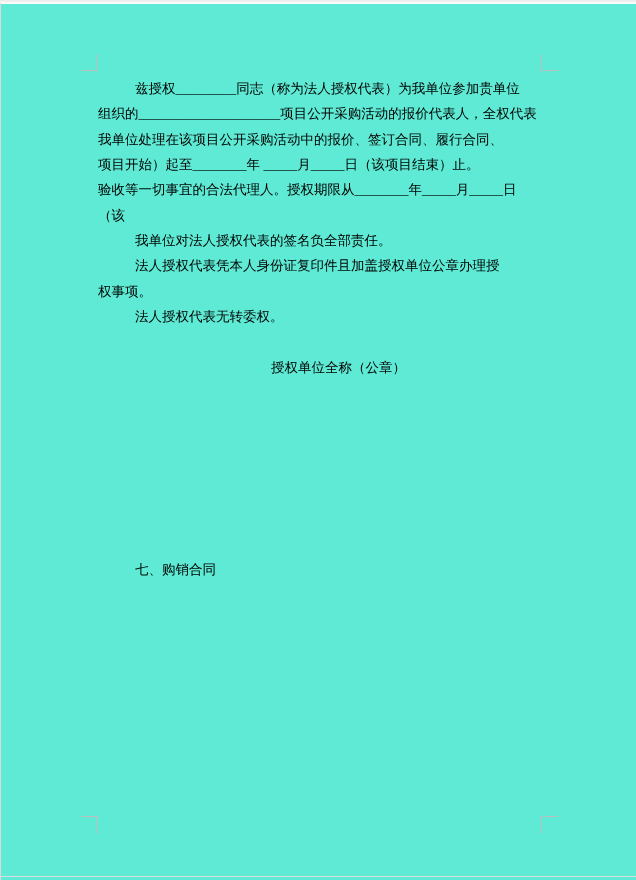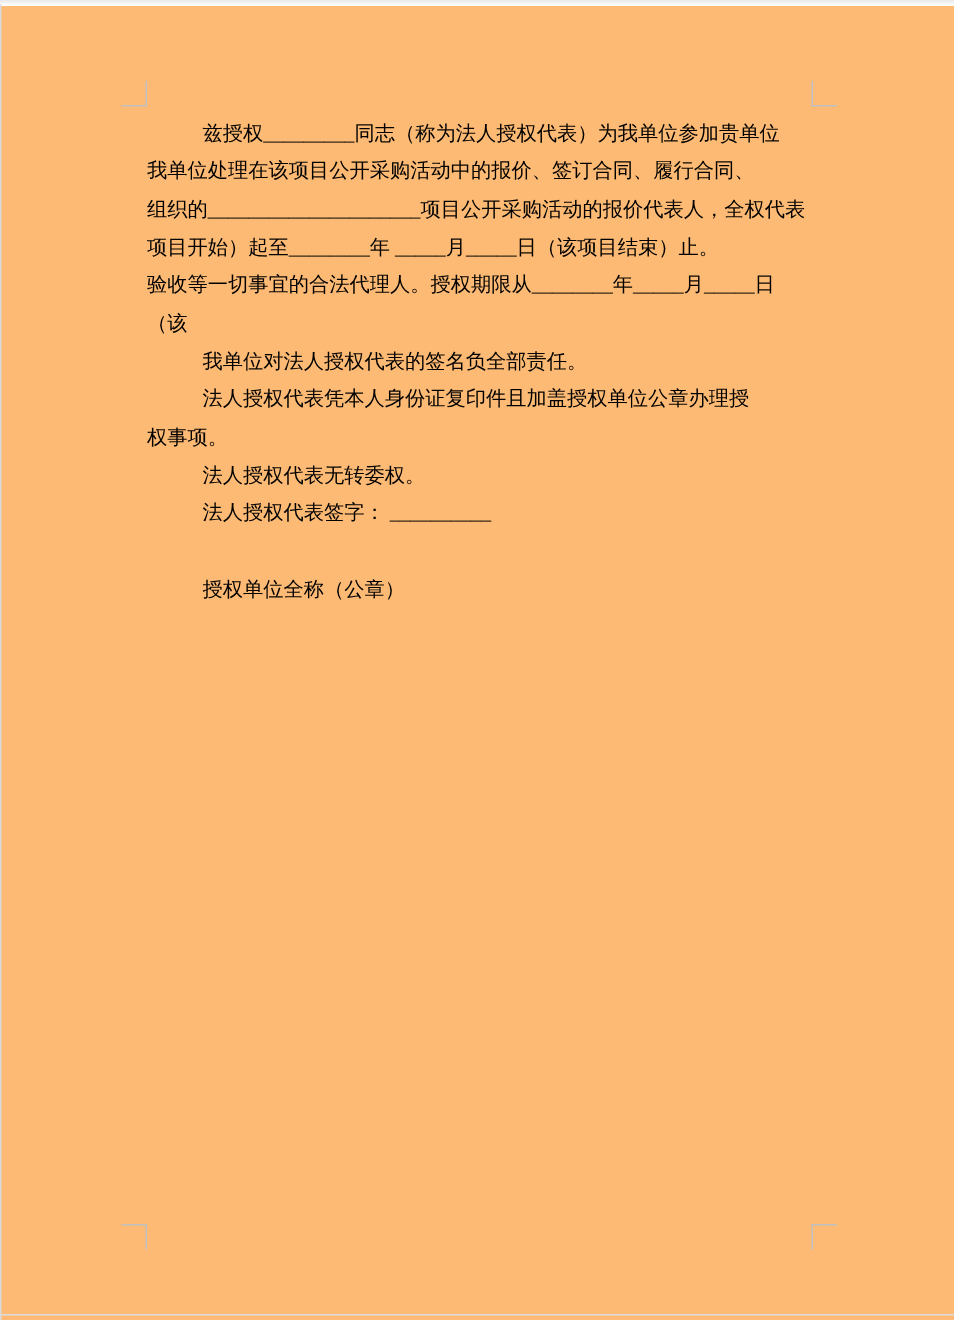--- a/index.html
+++ b/index.html
@@ -9,21 +9,21 @@
     height: 880px;
     background: #ffffff;
     overflow: hidden;
     position: relative;
     font-family: "Liberation Serif", "DejaVu Serif", serif;
   }
   .page {
     position: absolute;
     left: 0; top: 0;
     width: 636px; height: 880px;
-    background: #fdba74;
+    background: #5eead4;
   }
   
   .top-shadow {
     position: absolute;
     left: 0; top: 0;
     width: 636px; height: 4px;
     background: linear-gradient(to bottom, #e9e9e9, #ffffff);
   }
   .left-edge {
     position: absolute;
@@ -51,45 +51,45 @@
   }
   .text-area p {
     margin: 0;
     font-size: 13.5px;
     line-height: 25.33px;
     color: #000000;
     white-space: pre-wrap;
     letter-spacing: 0;
   }
   .ind { padding-left: 37px; }
-  .gap1 { margin-top: 25.33px !important; }
+  .gap1 { margin-top: 25.33px !important; text-align: center; }
   .gap4 { margin-top: 101.33px !important; }
   .gap7 { margin-top: 177.33px !important; }
 </style>
 </head>
 <body>
 
 <div class="page">
 
   <div class="top-shadow"></div>
   <div class="left-edge"></div>
   <div class="bottom-edge"></div>
 
   <div class="crop tl"></div>
   <div class="crop tr"></div>
   <div class="crop bl"></div>
   <div class="crop br"></div>
 
   <div class="text-area">
     <p class="ind">兹授权_________同志（称为法人授权代表）为我单位参加贵单位</p>
+    <p>组织的_____________________项目公开采购活动的报价代表人，全权代表</p>
     <p>我单位处理在该项目公开采购活动中的报价、签订合同、履行合同、</p>
-    <p>组织的_____________________项目公开采购活动的报价代表人，全权代表</p>
     <p>项目开始）起至________年 _____月_____日（该项目结束）止。</p>
     <p>验收等一切事宜的合法代理人。授权期限从________年_____月_____日（该</p>
     <p class="ind">我单位对法人授权代表的签名负全部责任。</p>
     <p class="ind">法人授权代表凭本人身份证复印件且加盖授权单位公章办理授</p>
     <p>权事项。</p>
     <p class="ind">法人授权代表无转委权。</p>
-    <p class="ind">法人授权代表签字： __________</p>
     <p class="ind gap1">授权单位全称（公章）</p>
+    <p class="ind gap7">七、购销合同</p>
   </div>
 
 </div>
 
 </body></html>

